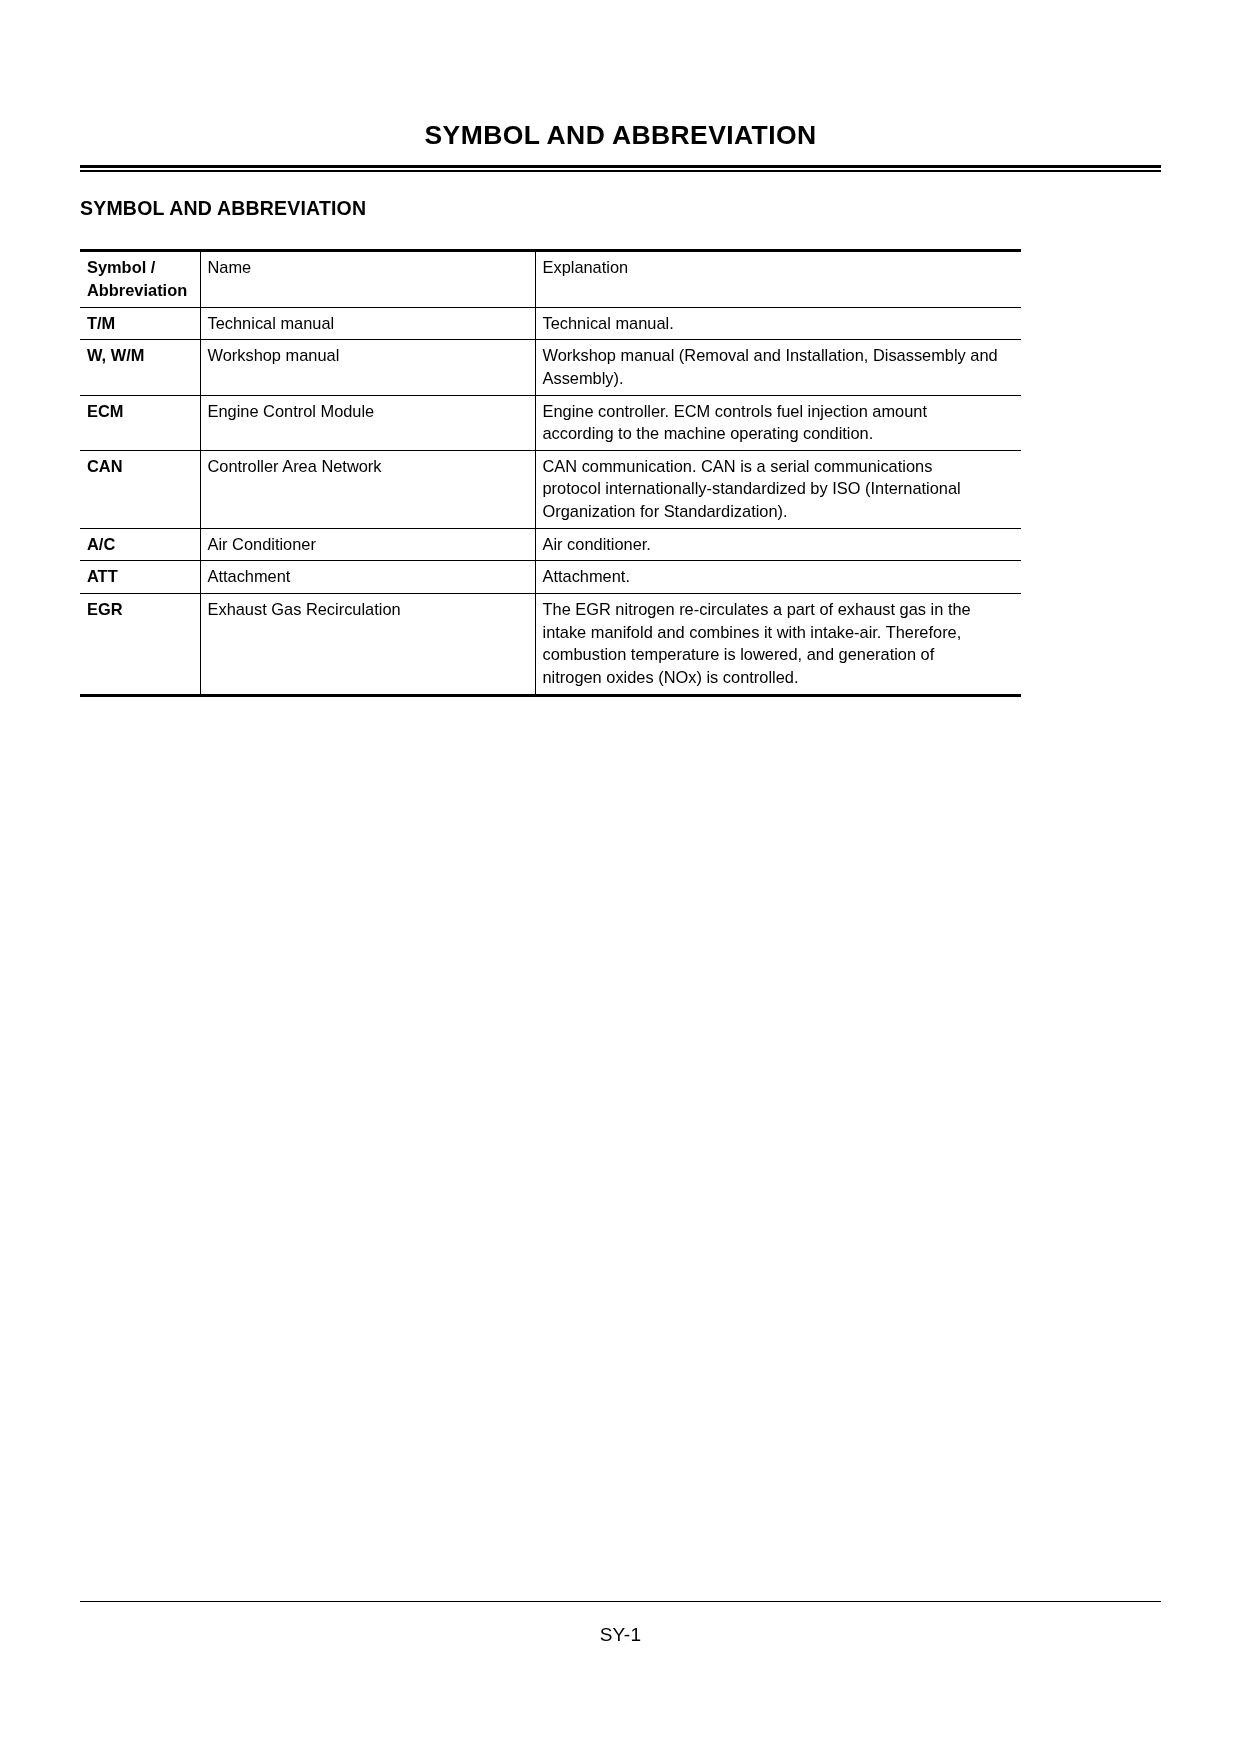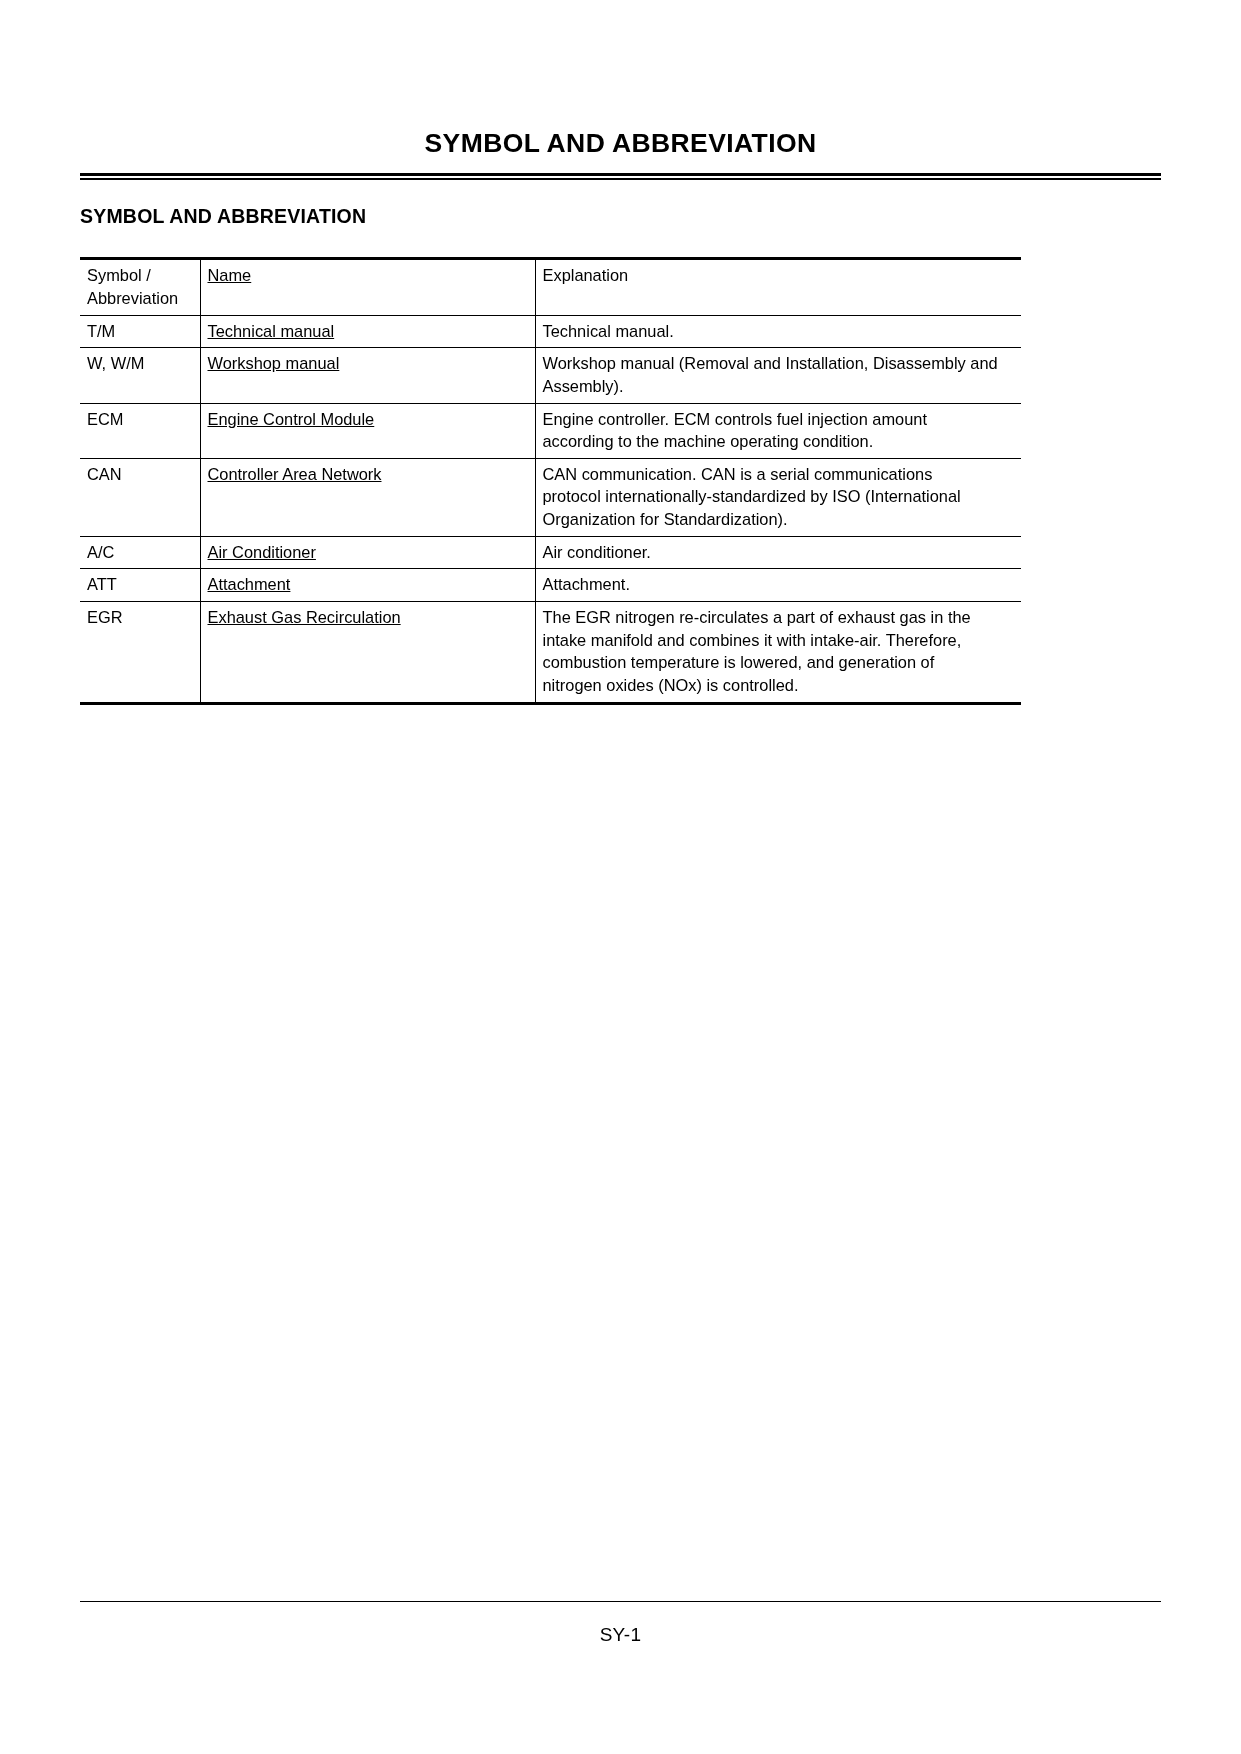--- a/index.html
+++ b/index.html
@@ -15,21 +15,21 @@
     position: relative;
     overflow: hidden;
   }
 
   .page {
     position: absolute;
     left: 0; top: 0;
     width: 1241px;
     height: 1754px;
     box-sizing: border-box;
-    padding: 8px 80px;
+    padding: 0 80px;
   }
 
   
   .page-header {
     padding-top: 120px;
     text-align: center;
   }
   .page-header .title {
     font-size: 26.5px;
     font-weight: bold;
@@ -81,25 +81,25 @@
     vertical-align: top;
     text-align: left;
     font-weight: normal;
     padding: 4px 7px 5px 7px;
     line-height: 1.38;
     border-bottom: 1.4px solid #000;
   }
   .abbrev-table td.col-sym,
   .abbrev-table th.col-sym {
     border-right: 1.4px solid #000;
+    font-weight: bold;
   }
   .abbrev-table td.col-name,
   .abbrev-table th.col-name {
     border-right: 1.4px solid #000;
-    text-decoration: underline;
   }
   .abbrev-table thead th {
     border-top: 3px solid #000;
     border-bottom: 1.4px solid #000;
   }
   .abbrev-table tbody tr:last-child td {
     border-bottom: 3px solid #000;
   }
   .hdr-sym-line { display: block; }
 

